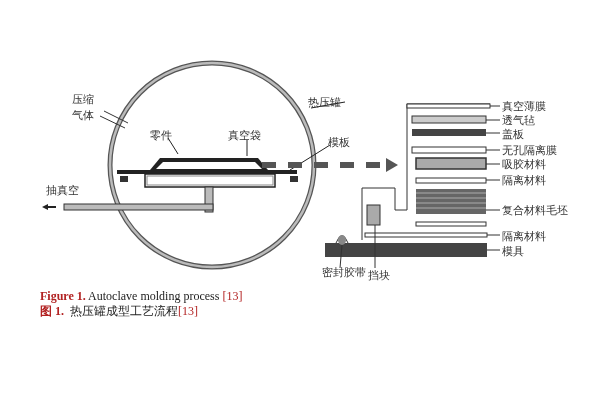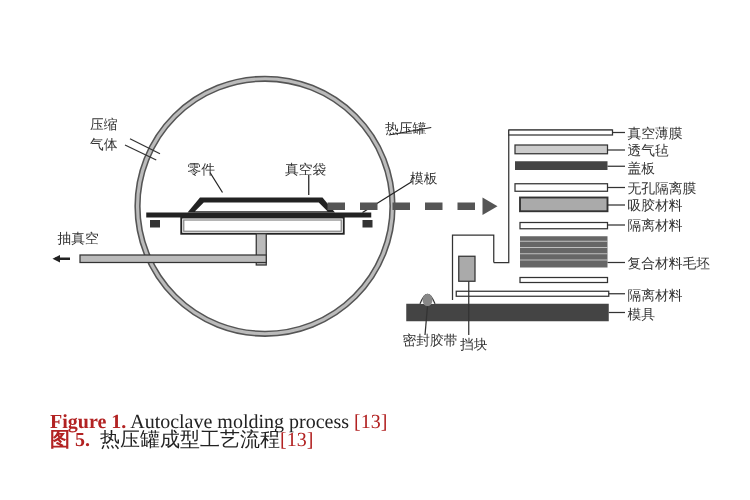--- a/index.html
+++ b/index.html
@@ -1,19 +1,19 @@
 <!DOCTYPE html>
 <html><head>
 <meta charset="utf-8">
 <style>
   html, body { margin:0; padding:0; background:#fff; }
   body { width:600px; height:400px; position:relative; overflow:hidden; font-family:"DejaVu Serif", serif; }
   svg text { font-family:"DejaVu Serif", serif; }
   .lbl { font-size:11px; fill:#333; }
-  .caption { position:absolute; left:40px; top:289px; font-family:"Liberation Serif", serif; font-size:16px; line-height:15px; color:#222;margin-top:41px; }
+  .caption { position:absolute; left:40px; top:289px; font-family:"Liberation Serif", serif; font-size:12px; line-height:15px; color:#222; }
   .red { color:#b22222; font-weight:bold; }
   .ref { color:#b22222; }
 </style>
 </head>
 <body>
 
 <svg width="600" height="400" style="position:absolute;left:0;top:0">
 
   <circle cx="212" cy="165" r="102" fill="none" stroke="#555" stroke-width="5"></circle>
   <circle cx="212" cy="165" r="102" fill="none" stroke="#bbb" stroke-width="2.5"></circle>
@@ -94,14 +94,14 @@
     <text x="502" y="214">复合材料毛坯</text>
     <text x="502" y="240">隔离材料</text>
     <text x="502" y="255">模具</text>
     <text x="322" y="276">密封胶带</text>
     <text x="368" y="279">挡块</text>
   </g>
 </svg>
 
 <div class="caption">
   <div><span class="red">Figure 1.</span><span> Autoclave molding process </span><span class="ref">[13]</span></div>
-  <div><span class="red">图 5.</span><span style="white-space:pre">  热压罐成型工艺流程</span><span class="ref">[13]</span></div>
+  <div><span class="red">图 1.</span><span style="white-space:pre">  热压罐成型工艺流程</span><span class="ref">[13]</span></div>
 </div>
 
 </body></html>

